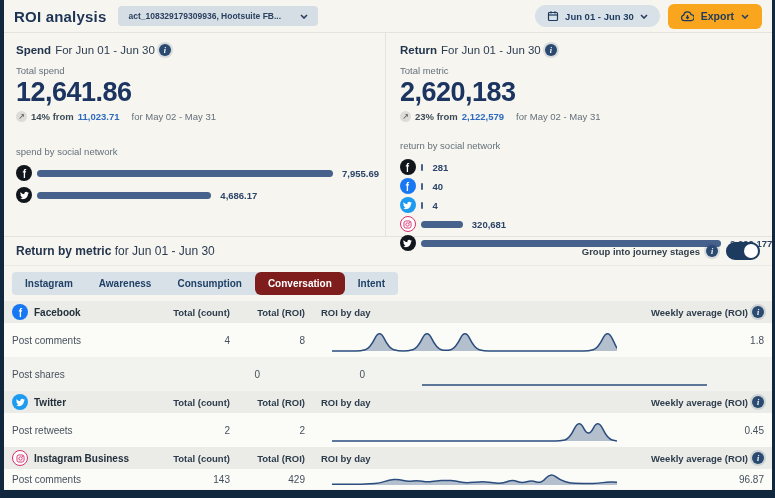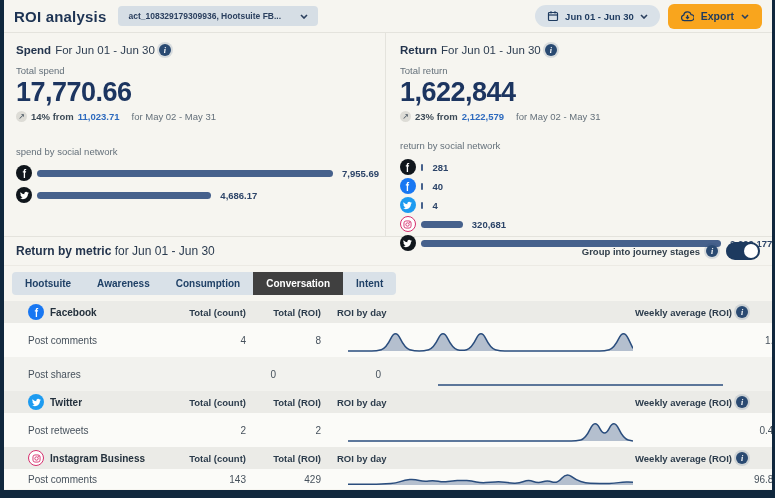--- a/index.html
+++ b/index.html
@@ -58,24 +58,24 @@
   .metric-title { font-size:12px; color:#2c3c50; }
   .metric-title b { font-weight:700; color:#23344d; }
   .toggle-label { font-size:9.5px; font-weight:700; color:#33404c; margin-right:6px; }
   .toggle { width:34px; height:18px; border-radius:10px; background:#1d3a5f; margin-left:8px; position:relative; cursor:pointer; }
   .toggle .knob { position:absolute; right:2px; top:2px; width:14px; height:14px; border-radius:50%; background:#fff; }
 
   
   .tabs-wrap { padding:6px 8px 6px 8px; }
   .tabs { display:inline-flex; background:#d9e1e8; border-radius:4px; overflow:hidden; }
   .tab { padding:6px 13px; font-size:10px; font-weight:700; color:#1f4066; cursor:pointer; }
-  .tab.active { background:#404040; color:#fff; border-radius:0; }
-
-  
-  .trow { display:grid; grid-template-columns:120px 98px 75px 1fr 146px; align-items:center; padding:0 24px; }
+  .tab.active { background:#7f1d1d; color:#fff; border-radius:6px; }
+
+  
+  .trow { display:grid; grid-template-columns:120px 98px 75px 1fr 146px; align-items:center; padding:0 8px; }
   .thead { height:22px; background:#ebebe7; }
   .thead .c1 { display:flex; align-items:center; gap:6px; font-size:10px; font-weight:700; color:#23303c; }
   .thead .col { font-size:9.5px; font-weight:700; color:#2c3c4c; }
   .c2,.c3 { text-align:right; }
   .c4 { padding-left:16px; }
   .c5 { display:flex; align-items:center; justify-content:flex-end; gap:4px; text-align:right; }
   .tdata { height:34px; background:#fbfbf8; font-size:10px; color:#46515c; }
   .tdata.alt { background:#f2f2ee;gap:30px; }
   .tdata.clipped { height:20px; overflow:hidden; }
   .tdata .c5 { font-size:10px; color:#46515c; }
@@ -142,21 +142,21 @@
 
   <div class="cards">
 
     <div class="panel left">
       <div class="panel-title">
         <b>Spend</b>
         <span>For Jun 01 - Jun 30</span>
         <span class="info">i</span>
       </div>
       <div class="total-label">Total spend</div>
-      <div class="total-value">17,770.66</div>
+      <div class="total-value">12,641.86</div>
       <div class="change-row">
         <span class="change-arrow">↗</span>
         <span class="change-pct">14% from</span>
         <span class="change-link">11,023.71</span>
         <span class="change-period">for May 02 - May 31</span>
       </div>
       <div class="bars-label">spend by social network</div>
       <div class="bar-rows">
         <div class="bar-row">
           <span class="net dark">
@@ -178,22 +178,22 @@
         </div>
       </div>
     </div>
 
     <div class="panel right">
       <div class="panel-title">
         <b>Return</b>
         <span>For Jun 01 - Jun 30</span>
         <span class="info">i</span>
       </div>
-      <div class="total-label">Total return</div>
-      <div class="total-value">1,622,844</div>
+      <div class="total-label">Total metric</div>
+      <div class="total-value">2,620,183</div>
       <div class="change-row">
         <span class="change-arrow">↗</span>
         <span class="change-pct">23% from</span>
         <span class="change-link">2,122,579</span>
         <span class="change-period">for May 02 - May 31</span>
       </div>
       <div class="bars-label">return by social network</div>
       <div class="bar-rows">
         <div class="bar-row">
           <span class="net dark">
@@ -252,21 +252,21 @@
     <div class="spacer"></div>
     <span class="toggle-label">Group into journey stages</span>
     <span class="info">i</span>
     <div class="toggle">
           <div class="knob"></div>
         </div>
   </div>
 
   <div class="tabs-wrap">
     <div class="tabs">
-      <div class="tab">Hootsuite</div>
+      <div class="tab">Instagram</div>
       <div class="tab">Awareness</div>
       <div class="tab">Consumption</div>
       <div class="tab active">Conversation</div>
       <div class="tab">Intent</div>
     </div>
   </div>
 
   <div>
 
     <div class="trow thead">

